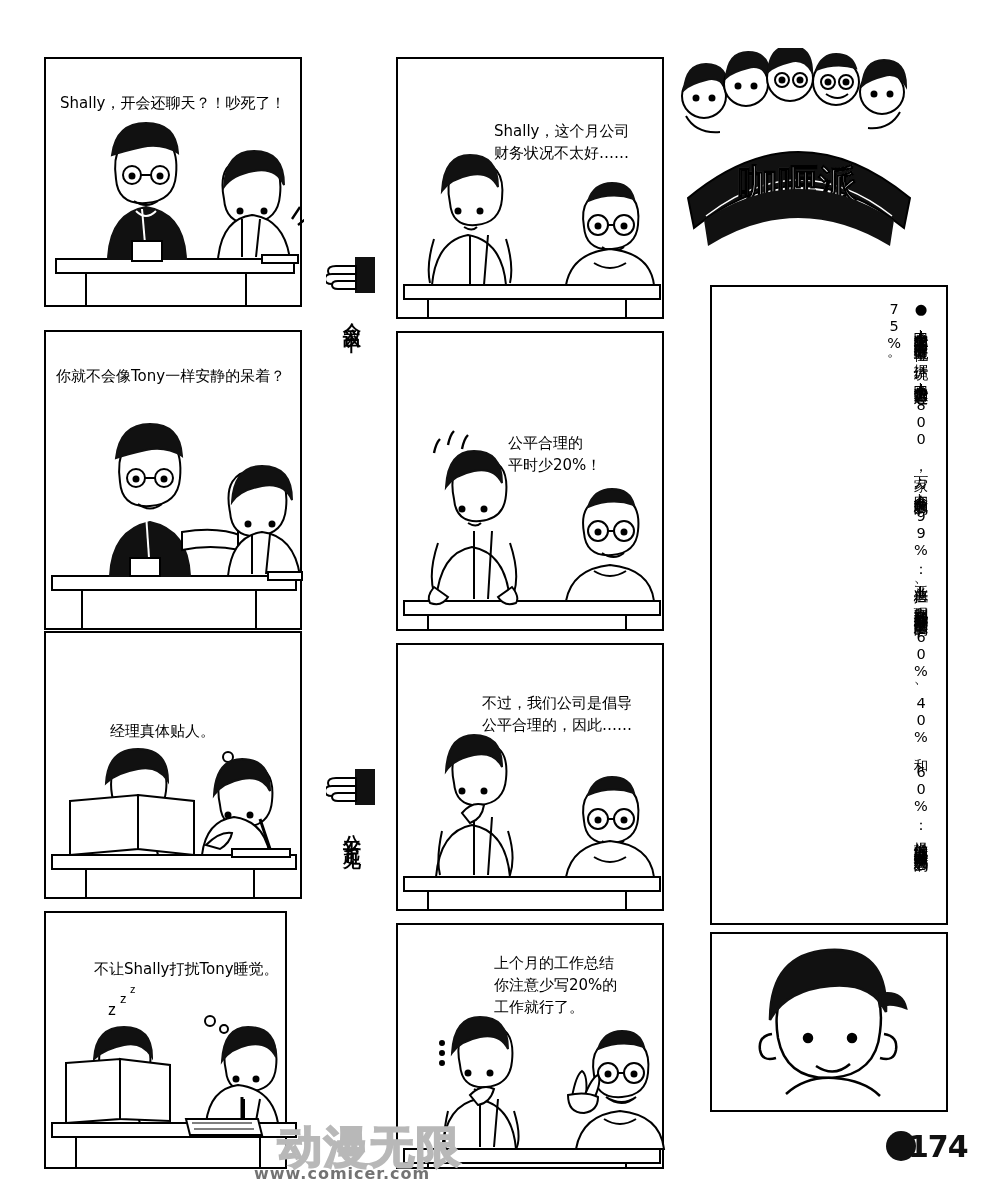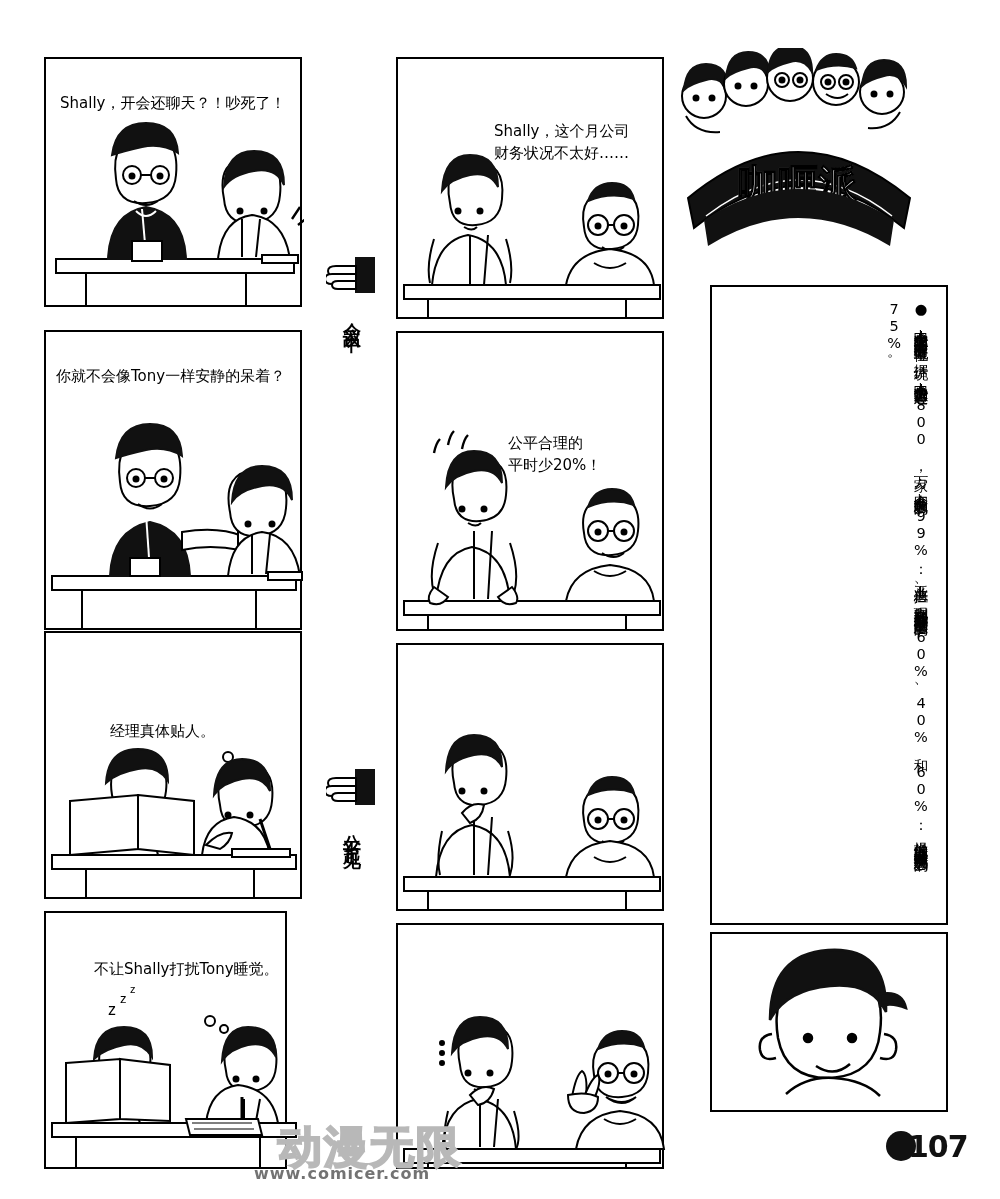--- a/index.html
+++ b/index.html
@@ -273,20 +273,22 @@
           <circle cx="200" cy="199" r="2.5" fill="#000"></circle>
             <circle cx="226" cy="199" r="2.5" fill="#000"></circle>
           <path d="M204 220 q12 8 22 0"></path>
           <path d="M168 268 q6 -32 44 -36 q40 4 44 36 Z" fill="#fff"></path>
           <path d="M196 238 q16 10 32 0"></path>
         </g>
       </svg>
     </div>
 
     <div class="panel" style="left:0;top:586px;width:268px;height:268px;">
+      <div class="bubble" style="left:84px;top:48px;width:180px;">不过，我们公司是倡导
+公平合理的，因此……</div>
       <svg viewBox="0 0 268 268" width="268" height="268" style="position:absolute;left:0;top:0;">
         <g fill="none" stroke="#000" stroke-width="2">
           <path d="M6 232 L262 232 L262 246 L6 246 Z" fill="#fff"></path>
           <path d="M30 246 L30 266 M228 246 L228 266"></path>
 
           <path d="M78 138 q-8 -38 24 -40 q32 -2 28 36 q-2 24 -26 26 q-24 2 -26 -22 Z" fill="#fff" transform="translate(-22,0)"></path>
           <path d="M48 126 q2 -36 28 -36 q28 0 28 32 q-8 -16 -28 -12 q-20 4 -28 16 Z" fill="#111" stroke="#111"></path>
           <circle cx="64" cy="146" r="2.5" fill="#000"></circle>
             <circle cx="86" cy="146" r="2.5" fill="#000"></circle>
           <path d="M70 162 q8 5 13 0"></path>
@@ -303,20 +305,23 @@
           <circle cx="200" cy="175" r="2.5" fill="#000"></circle>
             <circle cx="226" cy="175" r="2.5" fill="#000"></circle>
           <path d="M204 196 q12 8 22 0"></path>
           <path d="M168 232 q6 -32 44 -36 q40 4 44 36 Z" fill="#fff"></path>
           <path d="M196 212 q16 10 32 0"></path>
         </g>
       </svg>
     </div>
 
     <div class="panel" style="left:0;top:866px;width:268px;height:246px;">
+      <div class="bubble" style="left:96px;top:28px;width:170px;">上个月的工作总结
+你注意少写20%的
+工作就行了。</div>
       <svg viewBox="0 0 268 246" width="268" height="246" style="position:absolute;left:0;top:0;">
         <g fill="none" stroke="#000" stroke-width="2">
           <path d="M6 224 L262 224 L262 238 L6 238 Z" fill="#fff"></path>
           <path d="M30 238 L30 244 M228 238 L228 244"></path>
 
           <circle cx="44" cy="118" r="2" fill="#000"></circle>
             <circle cx="44" cy="128" r="2" fill="#000"></circle>
             <circle cx="44" cy="138" r="2" fill="#000"></circle>
 
           <path d="M84 140 q-8 -38 24 -40 q32 -2 28 36 q-2 24 -26 26 q-24 2 -26 -22 Z" fill="#fff" transform="translate(-22,0)"></path>
@@ -414,16 +419,16 @@
     </svg>
   </div>
 
   <div id="watermark">
     <div id="wm-main">动漫无限</div>
     <div id="wm-sub">www.comicer.com</div>
   </div>
 
   <div id="pagenum">
     <div class="cupdot"></div>
-    <div class="num">107</div>
+    <div class="num">174</div>
   </div>
 
 </div>
 
 </body></html>

